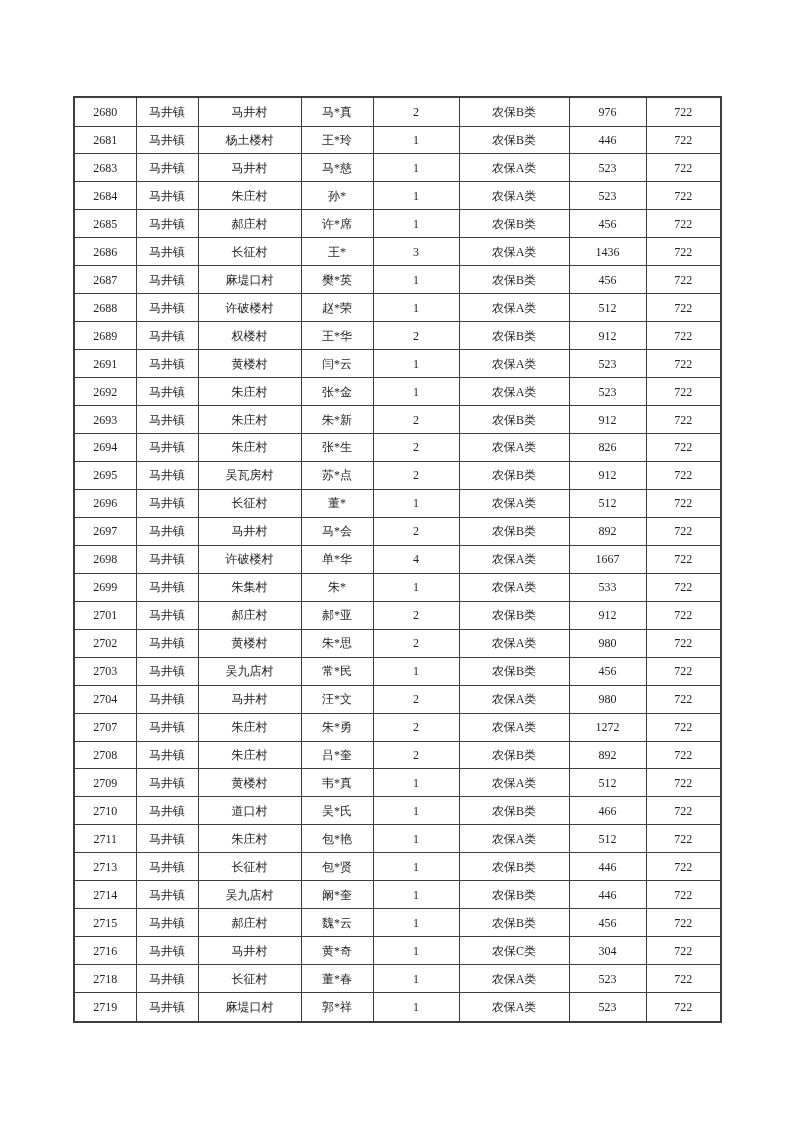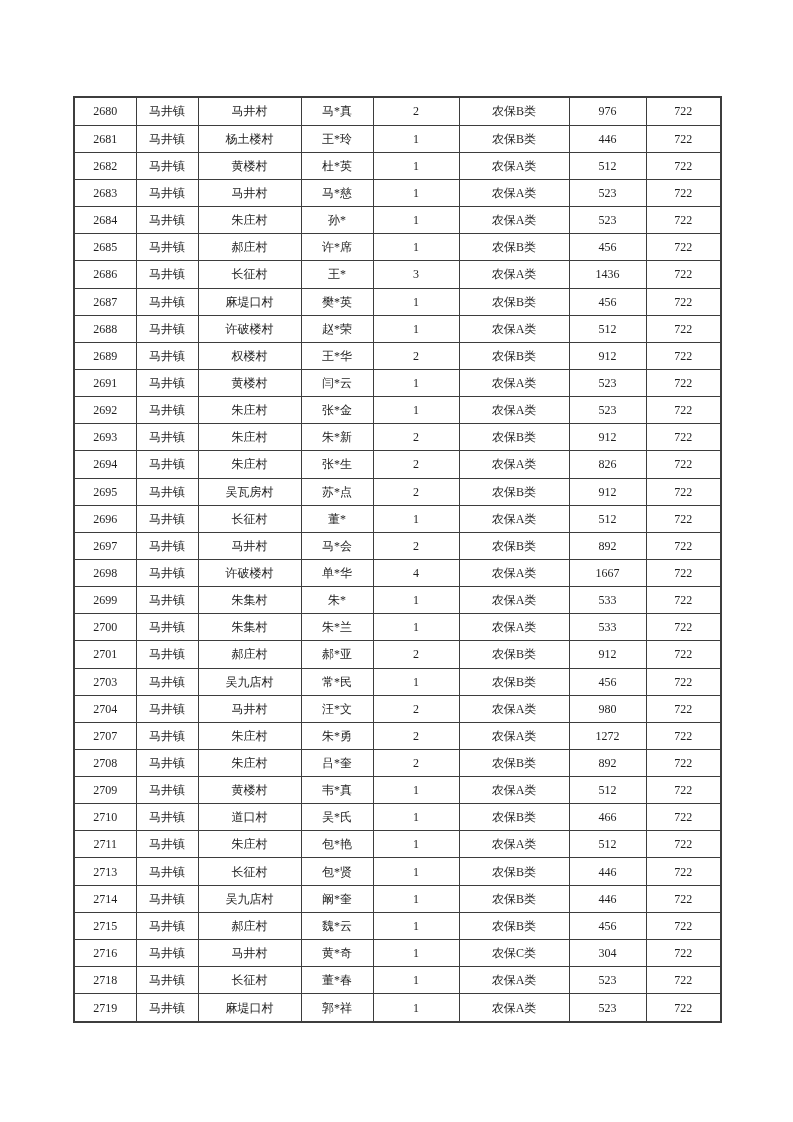--- a/index.html
+++ b/index.html
@@ -84,30 +84,20 @@
             <td class="num">2681</td>
             <td>马井镇</td>
             <td>杨土楼村</td>
             <td>王*玲</td>
             <td class="num">1</td>
             <td>农保B类</td>
             <td class="num">446</td>
             <td class="num">722</td>
           </tr>
           <tr>
-            <td class="num">2682</td>
-            <td>马井镇</td>
-            <td>黄楼村</td>
-            <td>杜*英</td>
-            <td class="num">1</td>
-            <td>农保A类</td>
-            <td class="num">512</td>
-            <td class="num">722</td>
-          </tr>
-          <tr>
             <td class="num">2683</td>
             <td>马井镇</td>
             <td>马井村</td>
             <td>马*慈</td>
             <td class="num">1</td>
             <td>农保A类</td>
             <td class="num">523</td>
             <td class="num">722</td>
           </tr>
           <tr>
@@ -254,37 +244,37 @@
             <td class="num">2699</td>
             <td>马井镇</td>
             <td>朱集村</td>
             <td>朱*</td>
             <td class="num">1</td>
             <td>农保A类</td>
             <td class="num">533</td>
             <td class="num">722</td>
           </tr>
           <tr>
-            <td class="num">2700</td>
-            <td>马井镇</td>
-            <td>朱集村</td>
-            <td>朱*兰</td>
-            <td class="num">1</td>
-            <td>农保A类</td>
-            <td class="num">533</td>
-            <td class="num">722</td>
-          </tr>
-          <tr>
             <td class="num">2701</td>
             <td>马井镇</td>
             <td>郝庄村</td>
             <td>郝*亚</td>
             <td class="num">2</td>
             <td>农保B类</td>
             <td class="num">912</td>
+            <td class="num">722</td>
+          </tr>
+          <tr>
+            <td class="num">2702</td>
+            <td>马井镇</td>
+            <td>黄楼村</td>
+            <td>朱*思</td>
+            <td class="num">2</td>
+            <td>农保A类</td>
+            <td class="num">980</td>
             <td class="num">722</td>
           </tr>
           <tr>
             <td class="num">2703</td>
             <td>马井镇</td>
             <td>吴九店村</td>
             <td>常*民</td>
             <td class="num">1</td>
             <td>农保B类</td>
             <td class="num">456</td>

